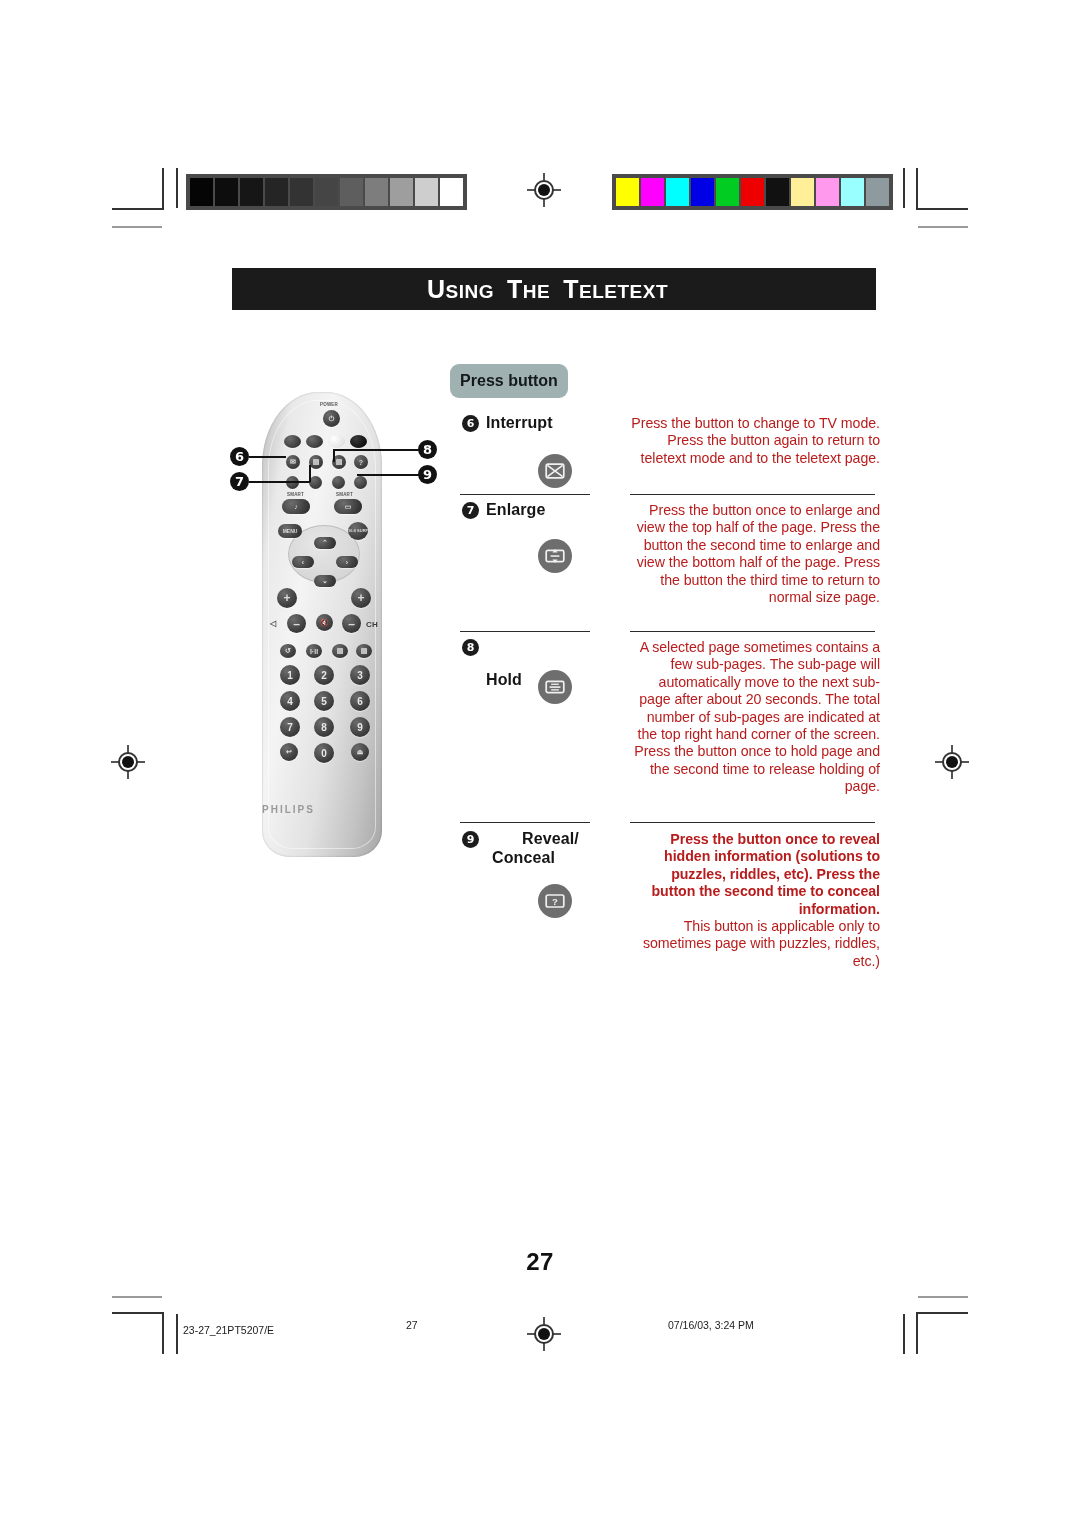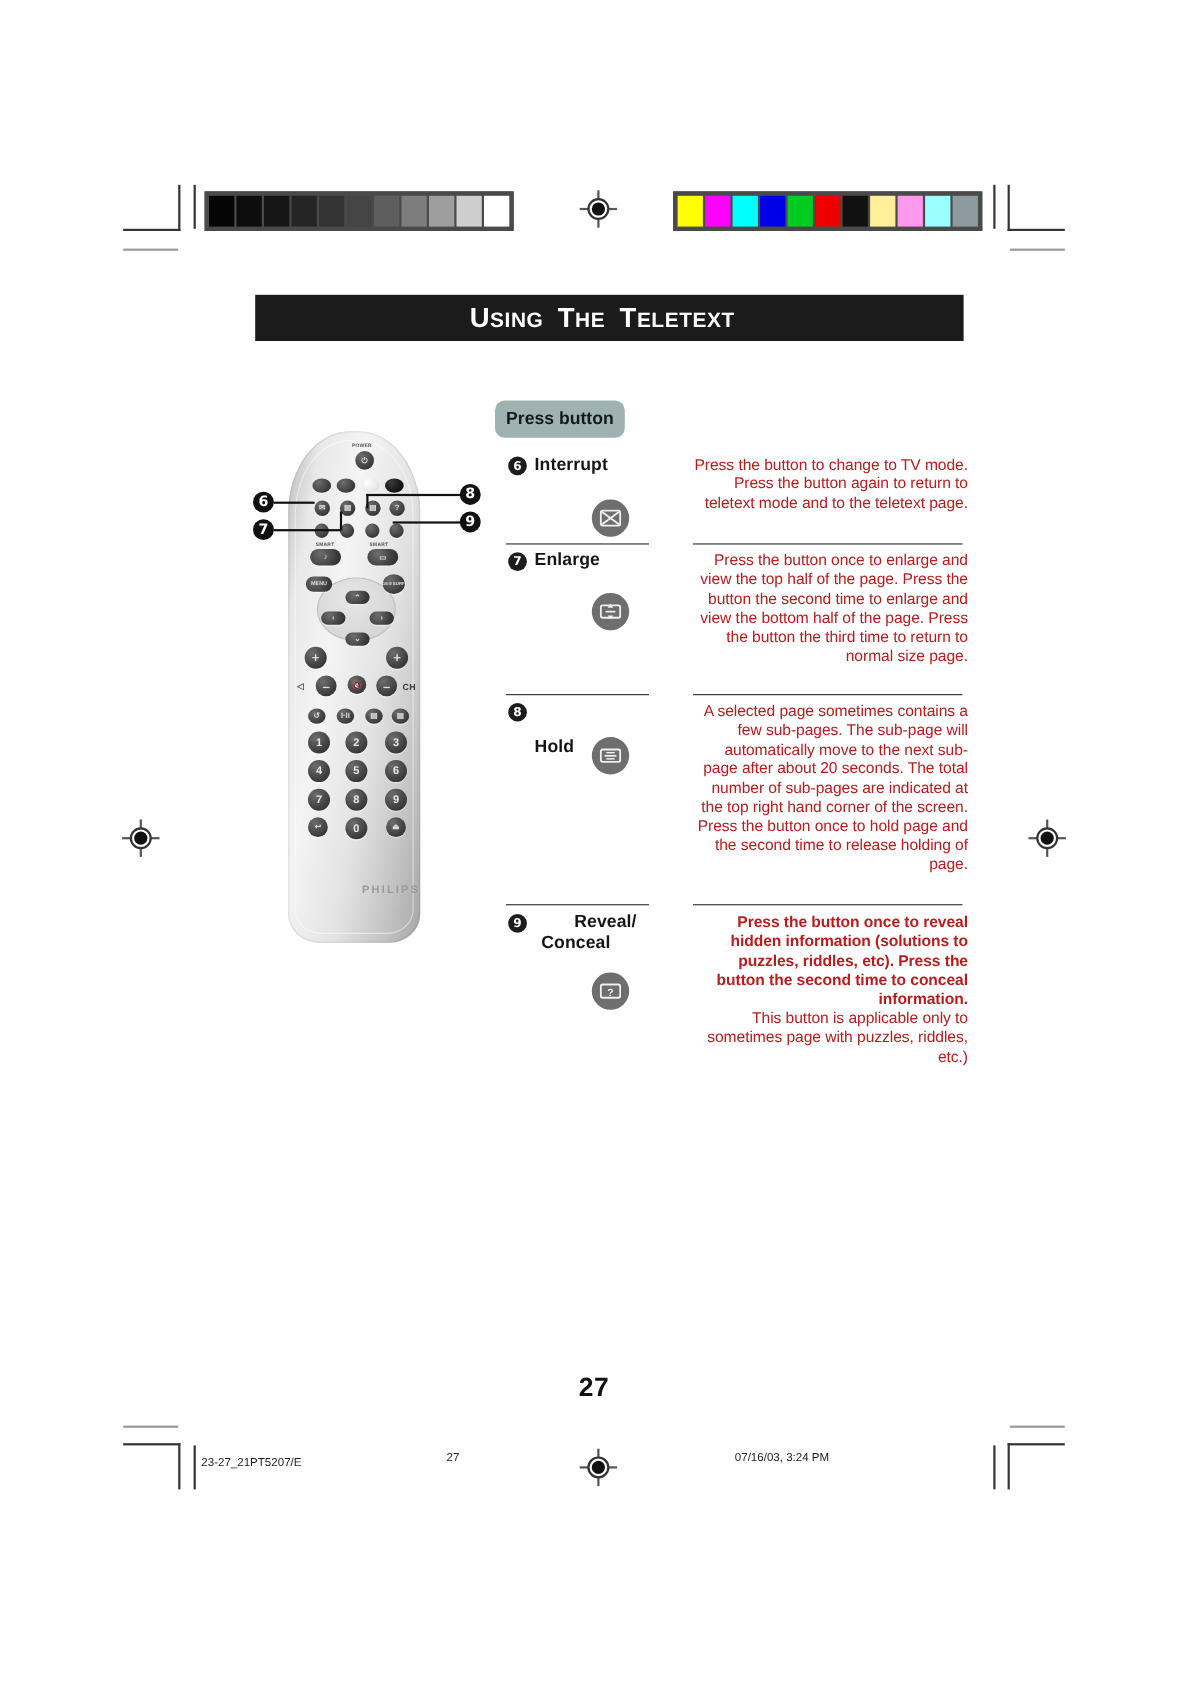--- a/index.html
+++ b/index.html
@@ -98,21 +98,21 @@
          box-shadow: 0 1px 1px rgba(255,255,255,.55); }
   .btn.white { background: radial-gradient(circle at 34% 28%, #ffffff, #e4e4e4 70%, #cfcfcf); }
   .btn.black { background: radial-gradient(circle at 34% 28%, #3a3a3a, #111 70%, #000); }
   .btn.pillb { border-radius: 12px; }
   .btn .g { position:absolute; inset:0; display:flex; align-items:center; justify-content:center;
             color:#dcdcdc; font-size:7px; font-weight:bold; font-family:"Liberation Sans",sans-serif; }
   .btn .num2 { color:#e8e8e8; font-size:10px; font-weight:bold; }
   .microlbl { position:absolute; font-size:4.5px; color:#555; font-weight:bold; letter-spacing:.2px; }
   .ringpad { position:absolute; border:1px solid #bdbdbd; border-radius:50%;
              background: radial-gradient(ellipse at 42% 34%, #e7e7e7, #cfcfcf); }
-  .brand { position:absolute; left:0; width:100%; text-align:right; font-size:10px;
+  .brand { position:absolute; left:0; width:100%; text-align:left; font-size:10px;
            letter-spacing:2px; color:#9a9a9a; font-weight:bold; }
 
   
   .callnum {
     position: absolute; width: 19px; height: 19px; border-radius: 50%;
     background: #111; color: #fff; font-size: 13px; font-weight: bold;
     display: flex; align-items: center; justify-content: center;
     font-family: "DejaVu Sans", sans-serif;
   }
   .leader { position: absolute; background: #111; }

